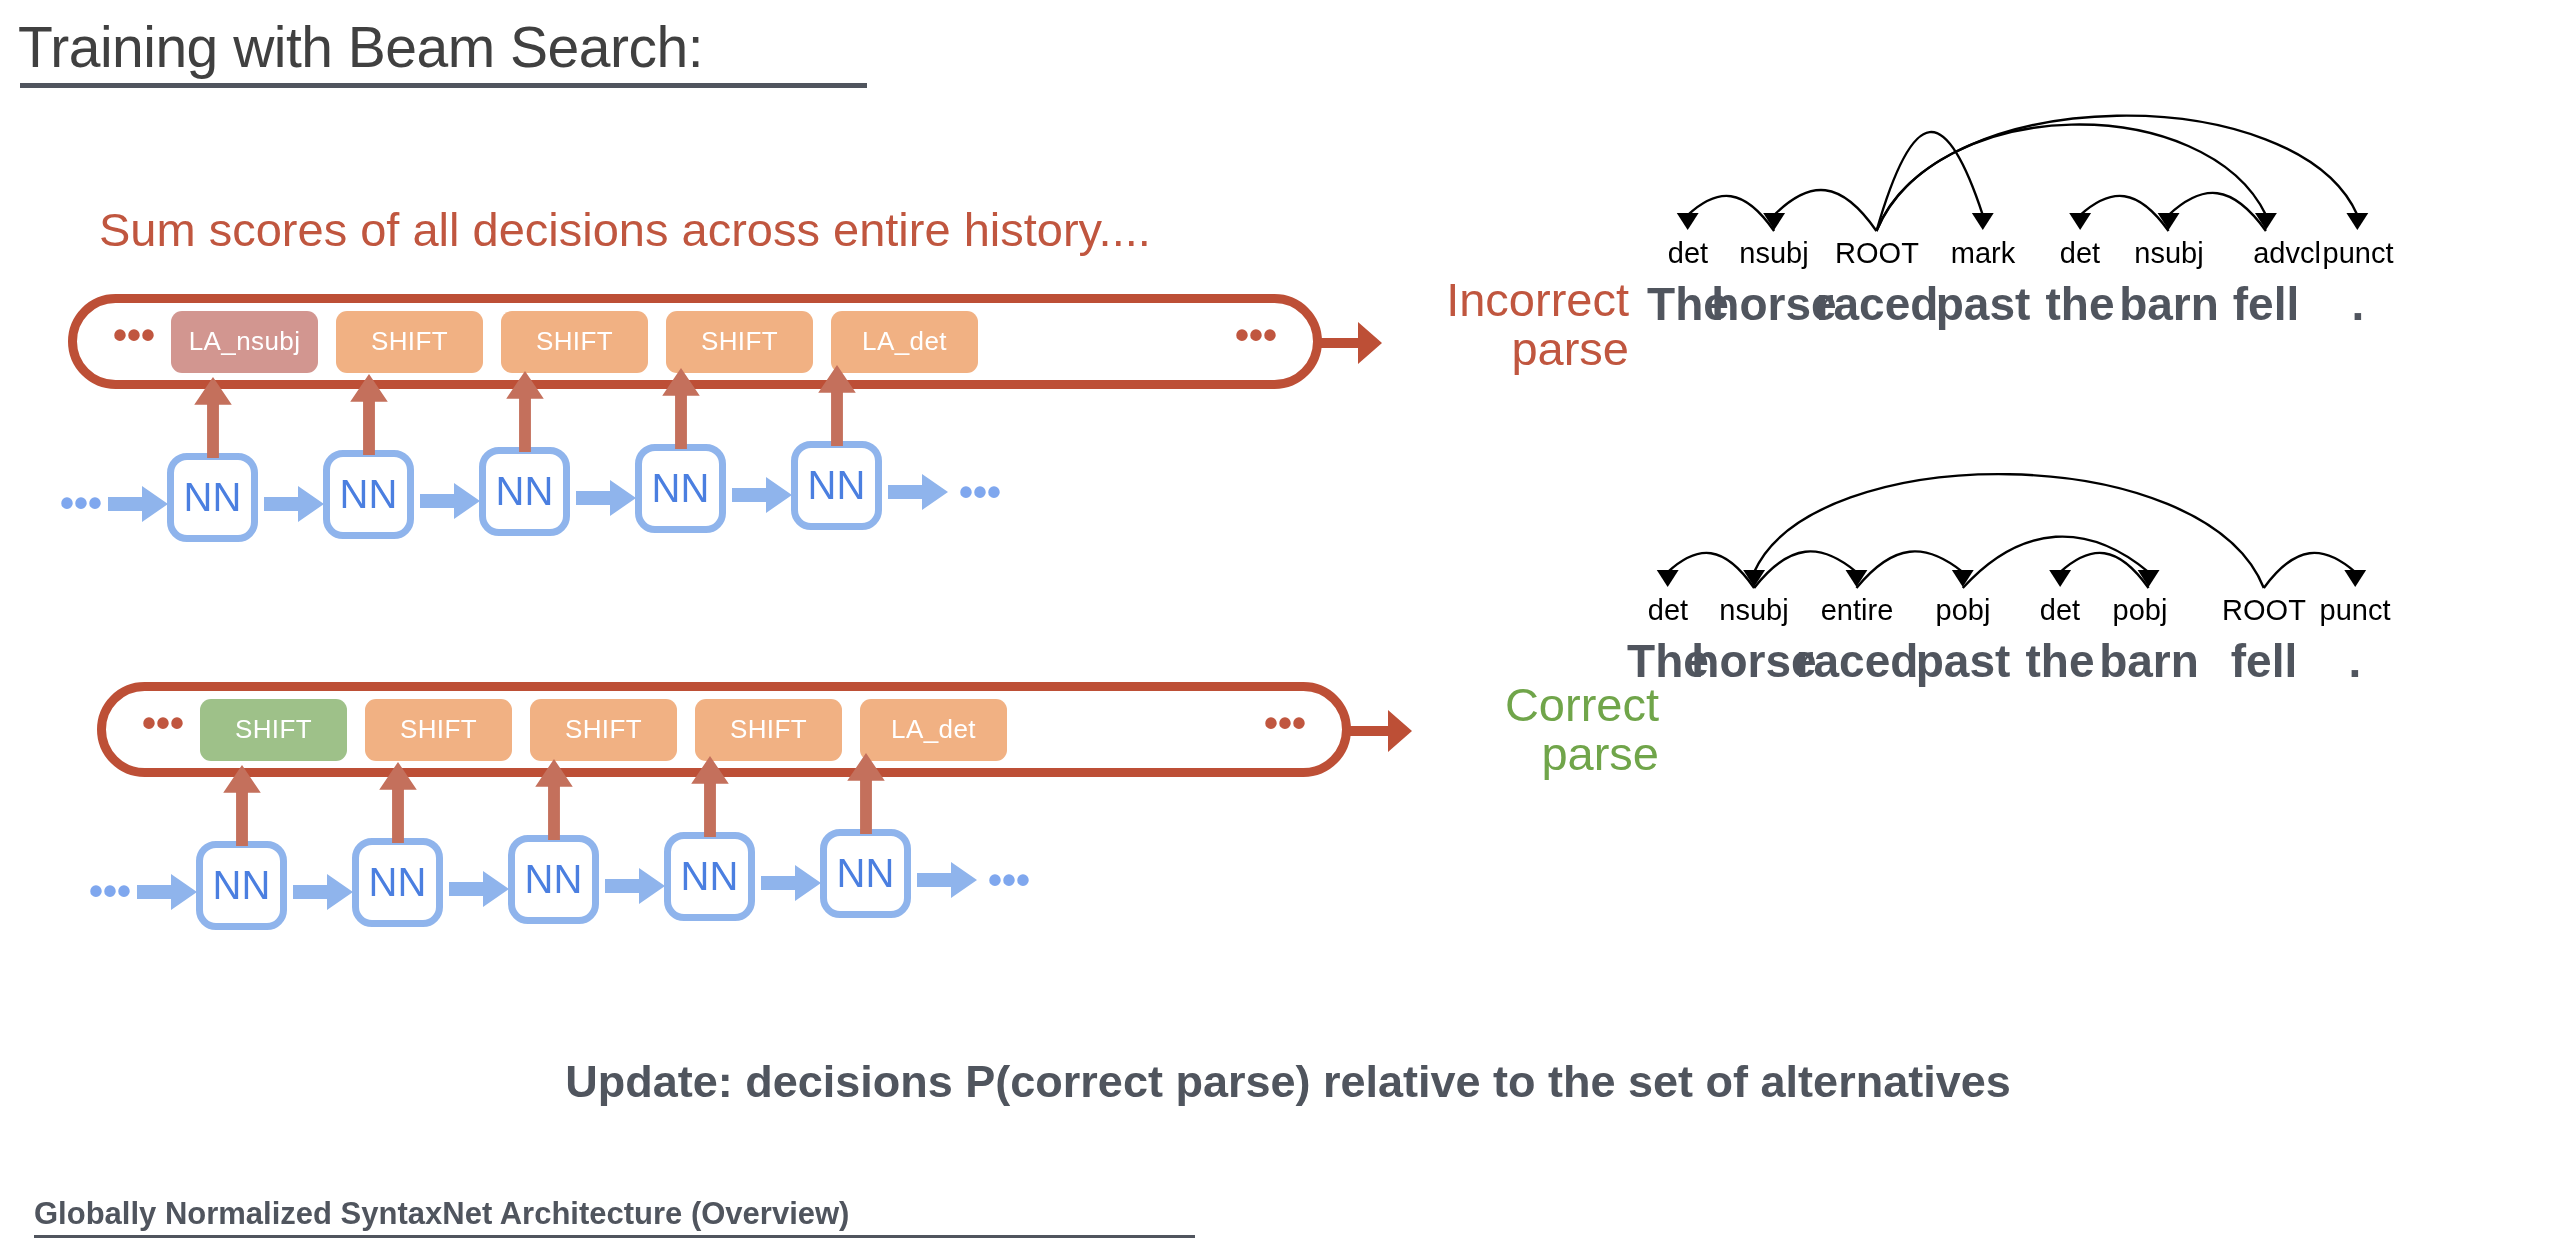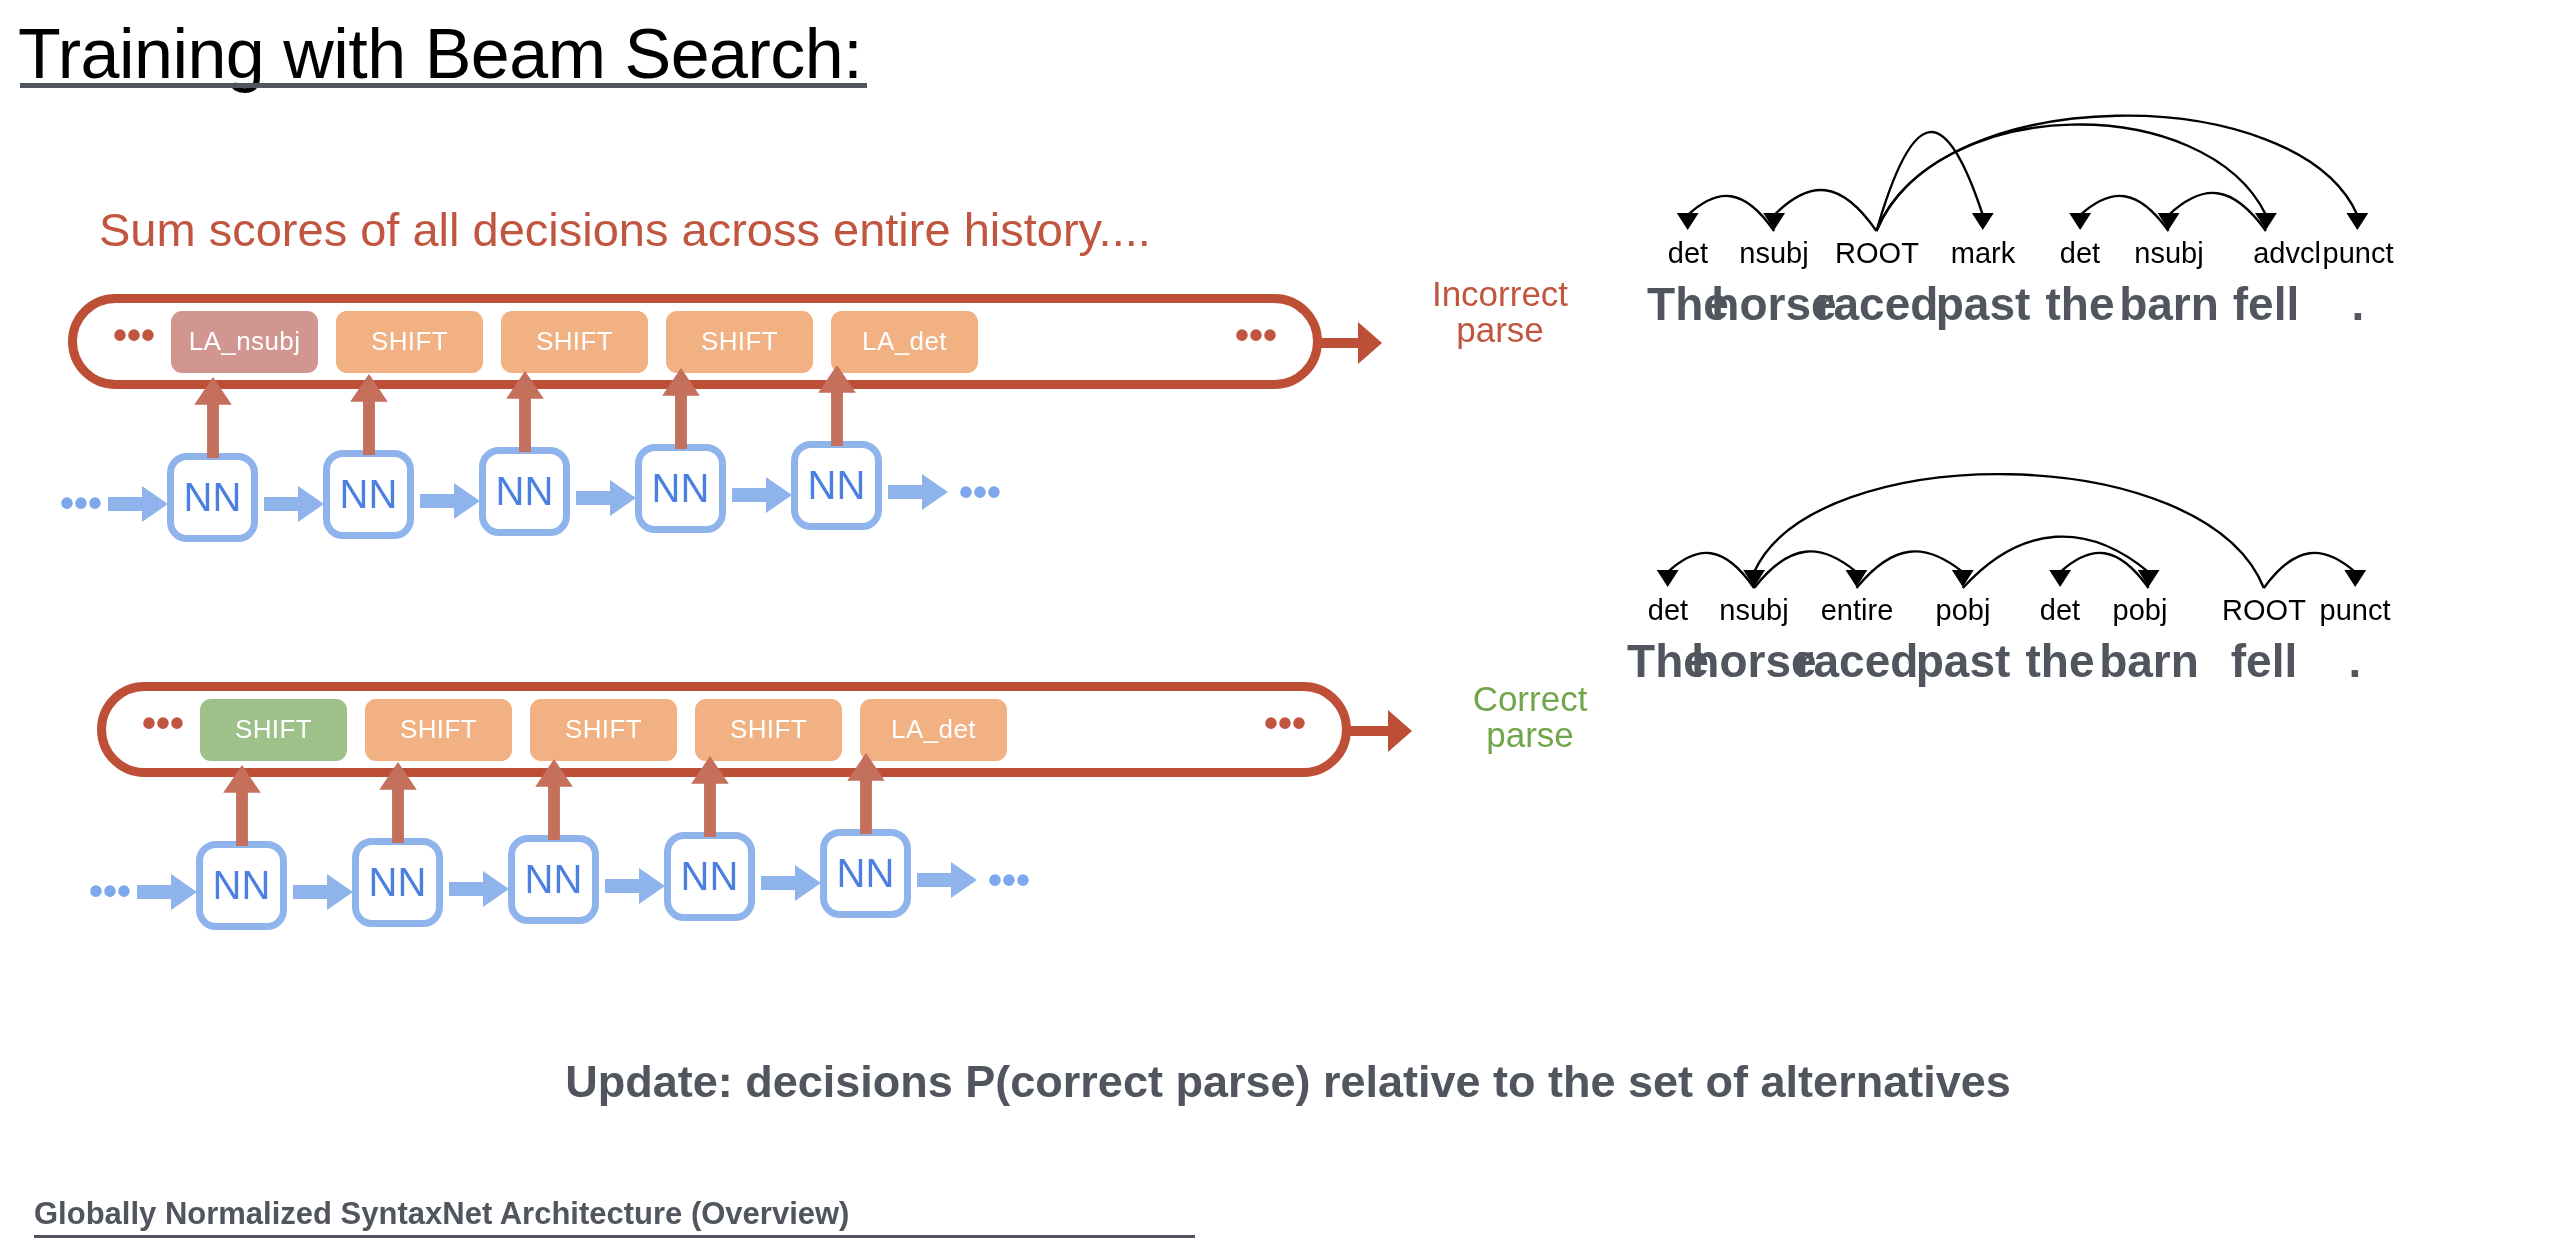--- a/index.html
+++ b/index.html
@@ -13,22 +13,22 @@
     position: relative;
     font-family: "Liberation Sans", sans-serif;
     overflow: hidden;
   }
 
   
   #slide-title {
     position: absolute;
     left: 18px;
     top: 14px;
-    font-size: 70px;
-    color: #000000;
+    font-size: 57px;
+    color: #404040;
     font-weight: 400;
     letter-spacing: -0.5px;
     white-space: nowrap;
   }
   #slide-title-underline {
     position: absolute;
     left: 20px;
     top: 83px;
     width: 847px;
     height: 5px;
@@ -85,22 +85,22 @@
   .chip-peach { background: #f1b183; }
   .chip-rose  { background: #d29690; }
   .chip-green { background: #9ec189; }
 
   
   .pill-arrow { position: absolute; }
 
   
   .parse-label {
     position: absolute;
-    text-align: center;
-    font-size: 35px;
+    text-align: right;
+    font-size: 47px;
     line-height: 1.04;
     white-space: pre-line;
   }
   #label-incorrect { left: 1371px; top: 276px; width: 258px; color: #c0563f; }
   #label-correct   { left: 1401px; top: 681px; width: 258px; color: #70a54a; }
 
   
   .nn-row { position: absolute; height: 169px; }
   #nn-row-top    { left: 60px;  top: 427px; }
   #nn-row-bottom { left: 89px;  top: 815px; }

